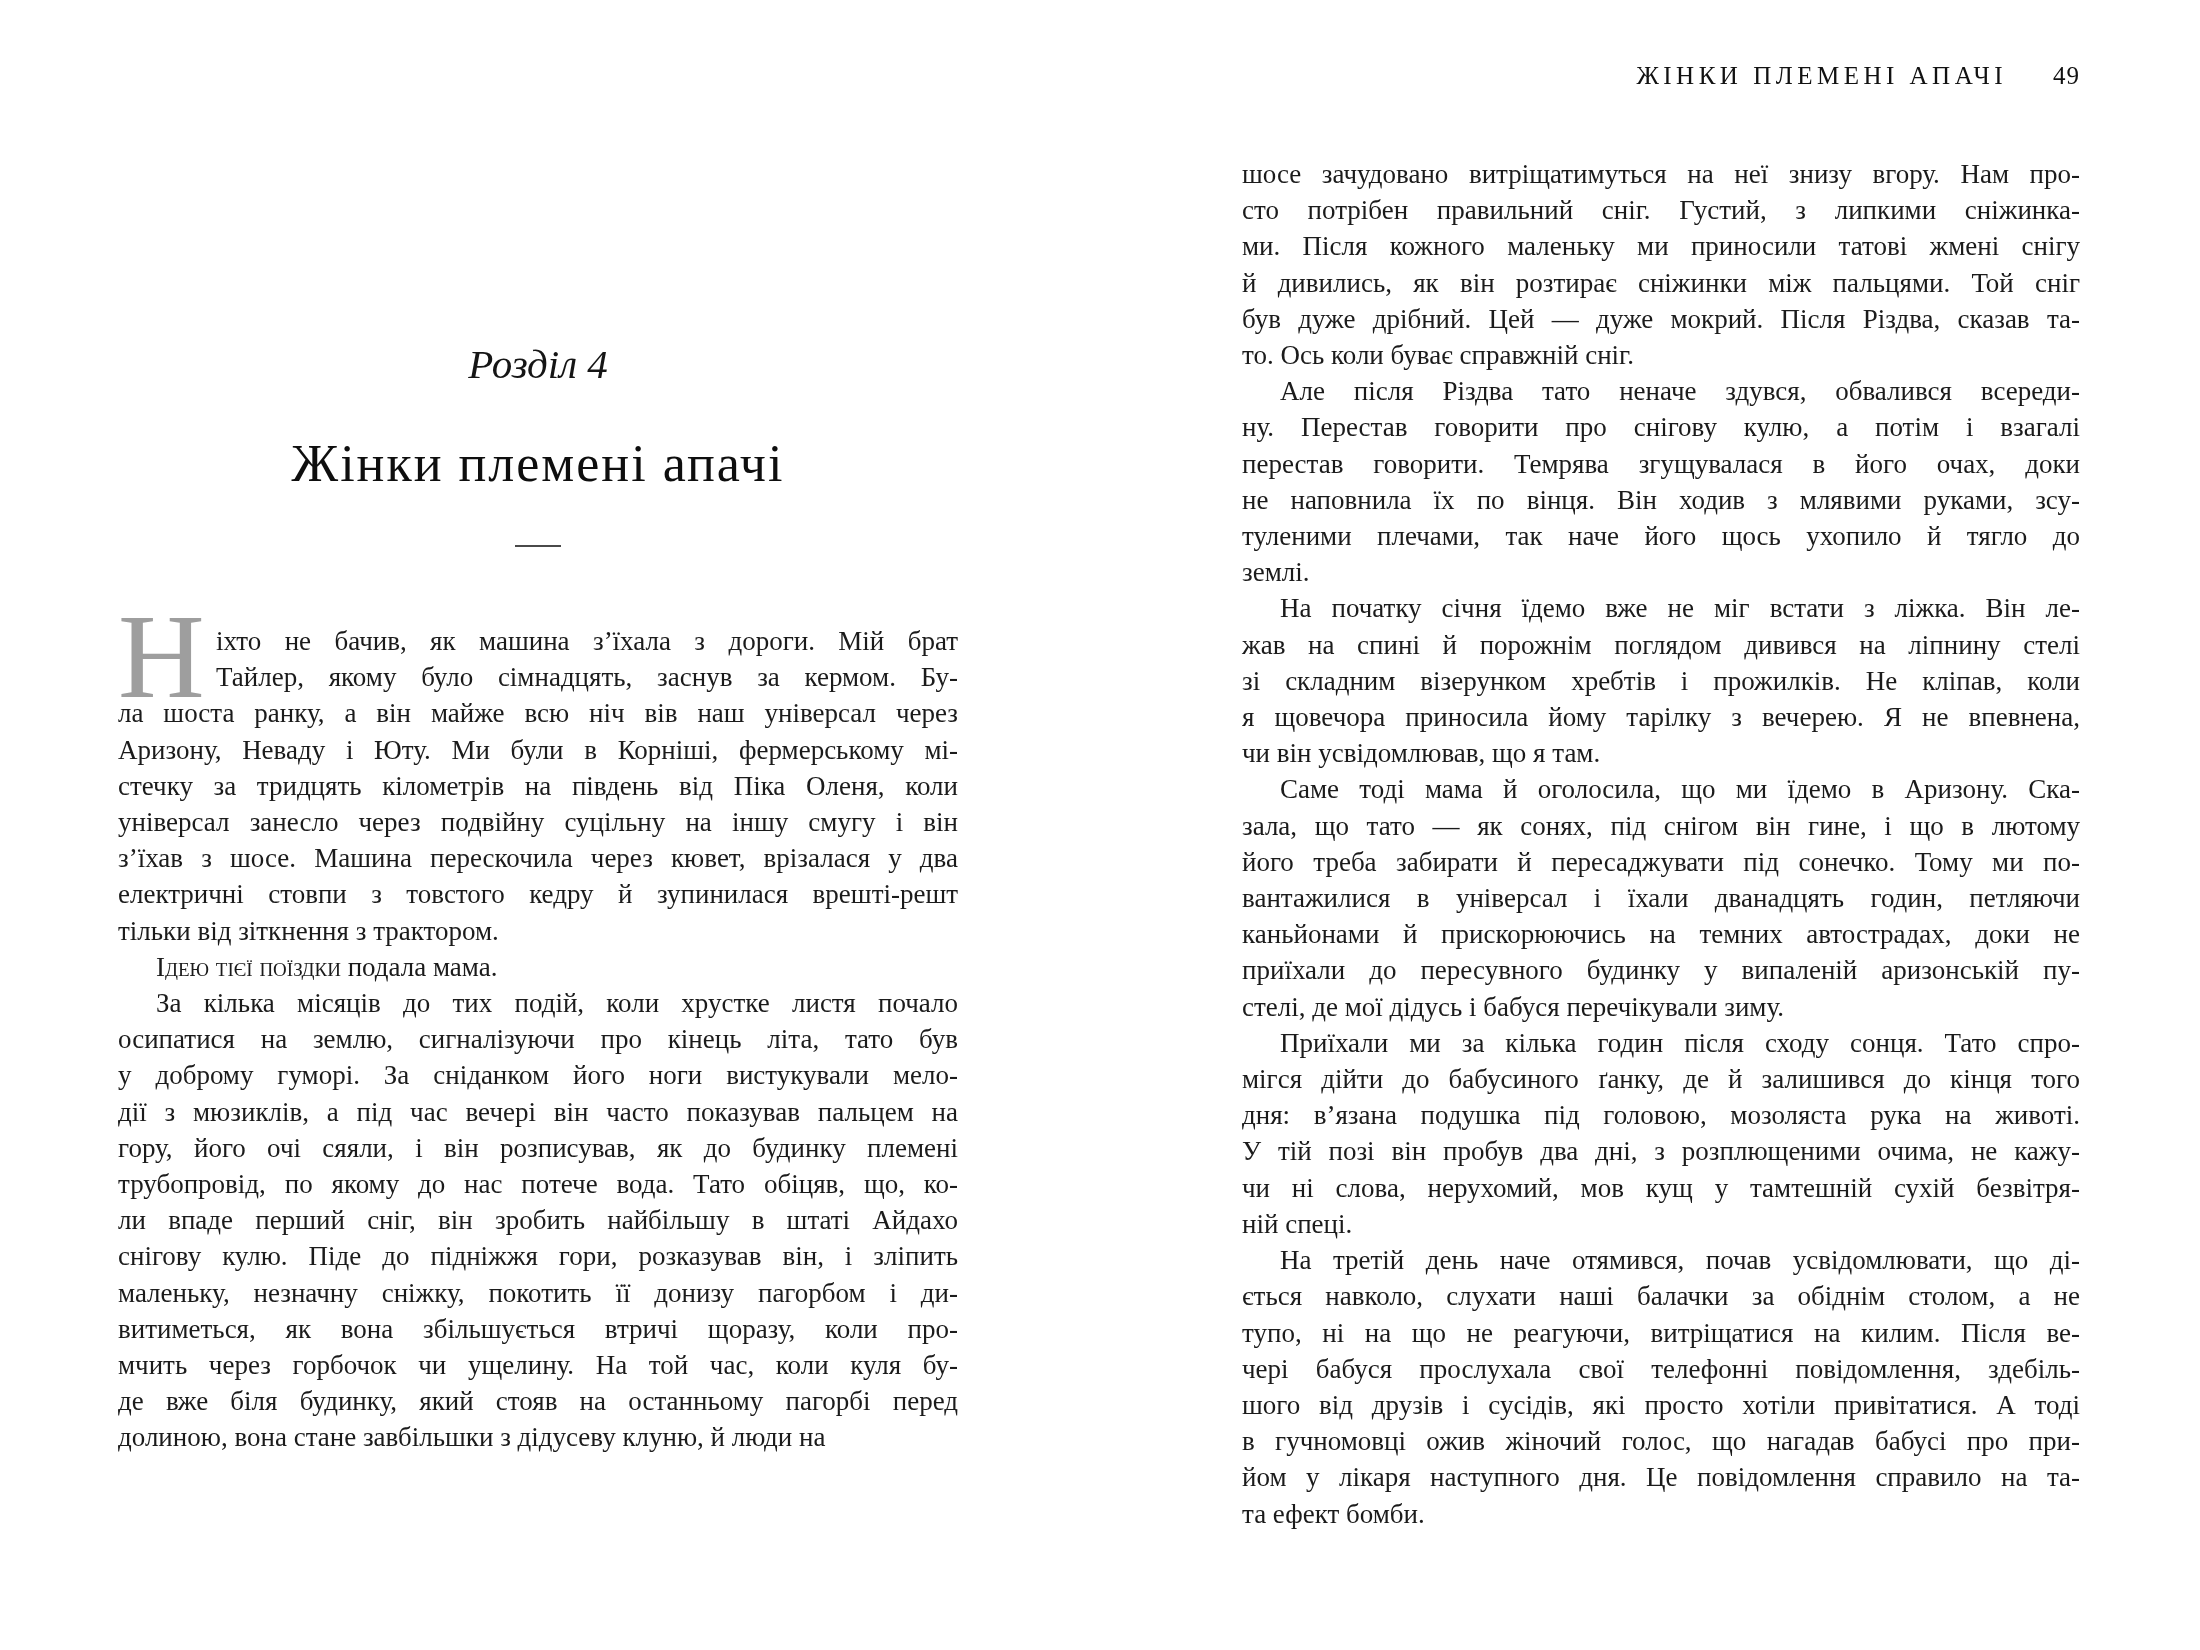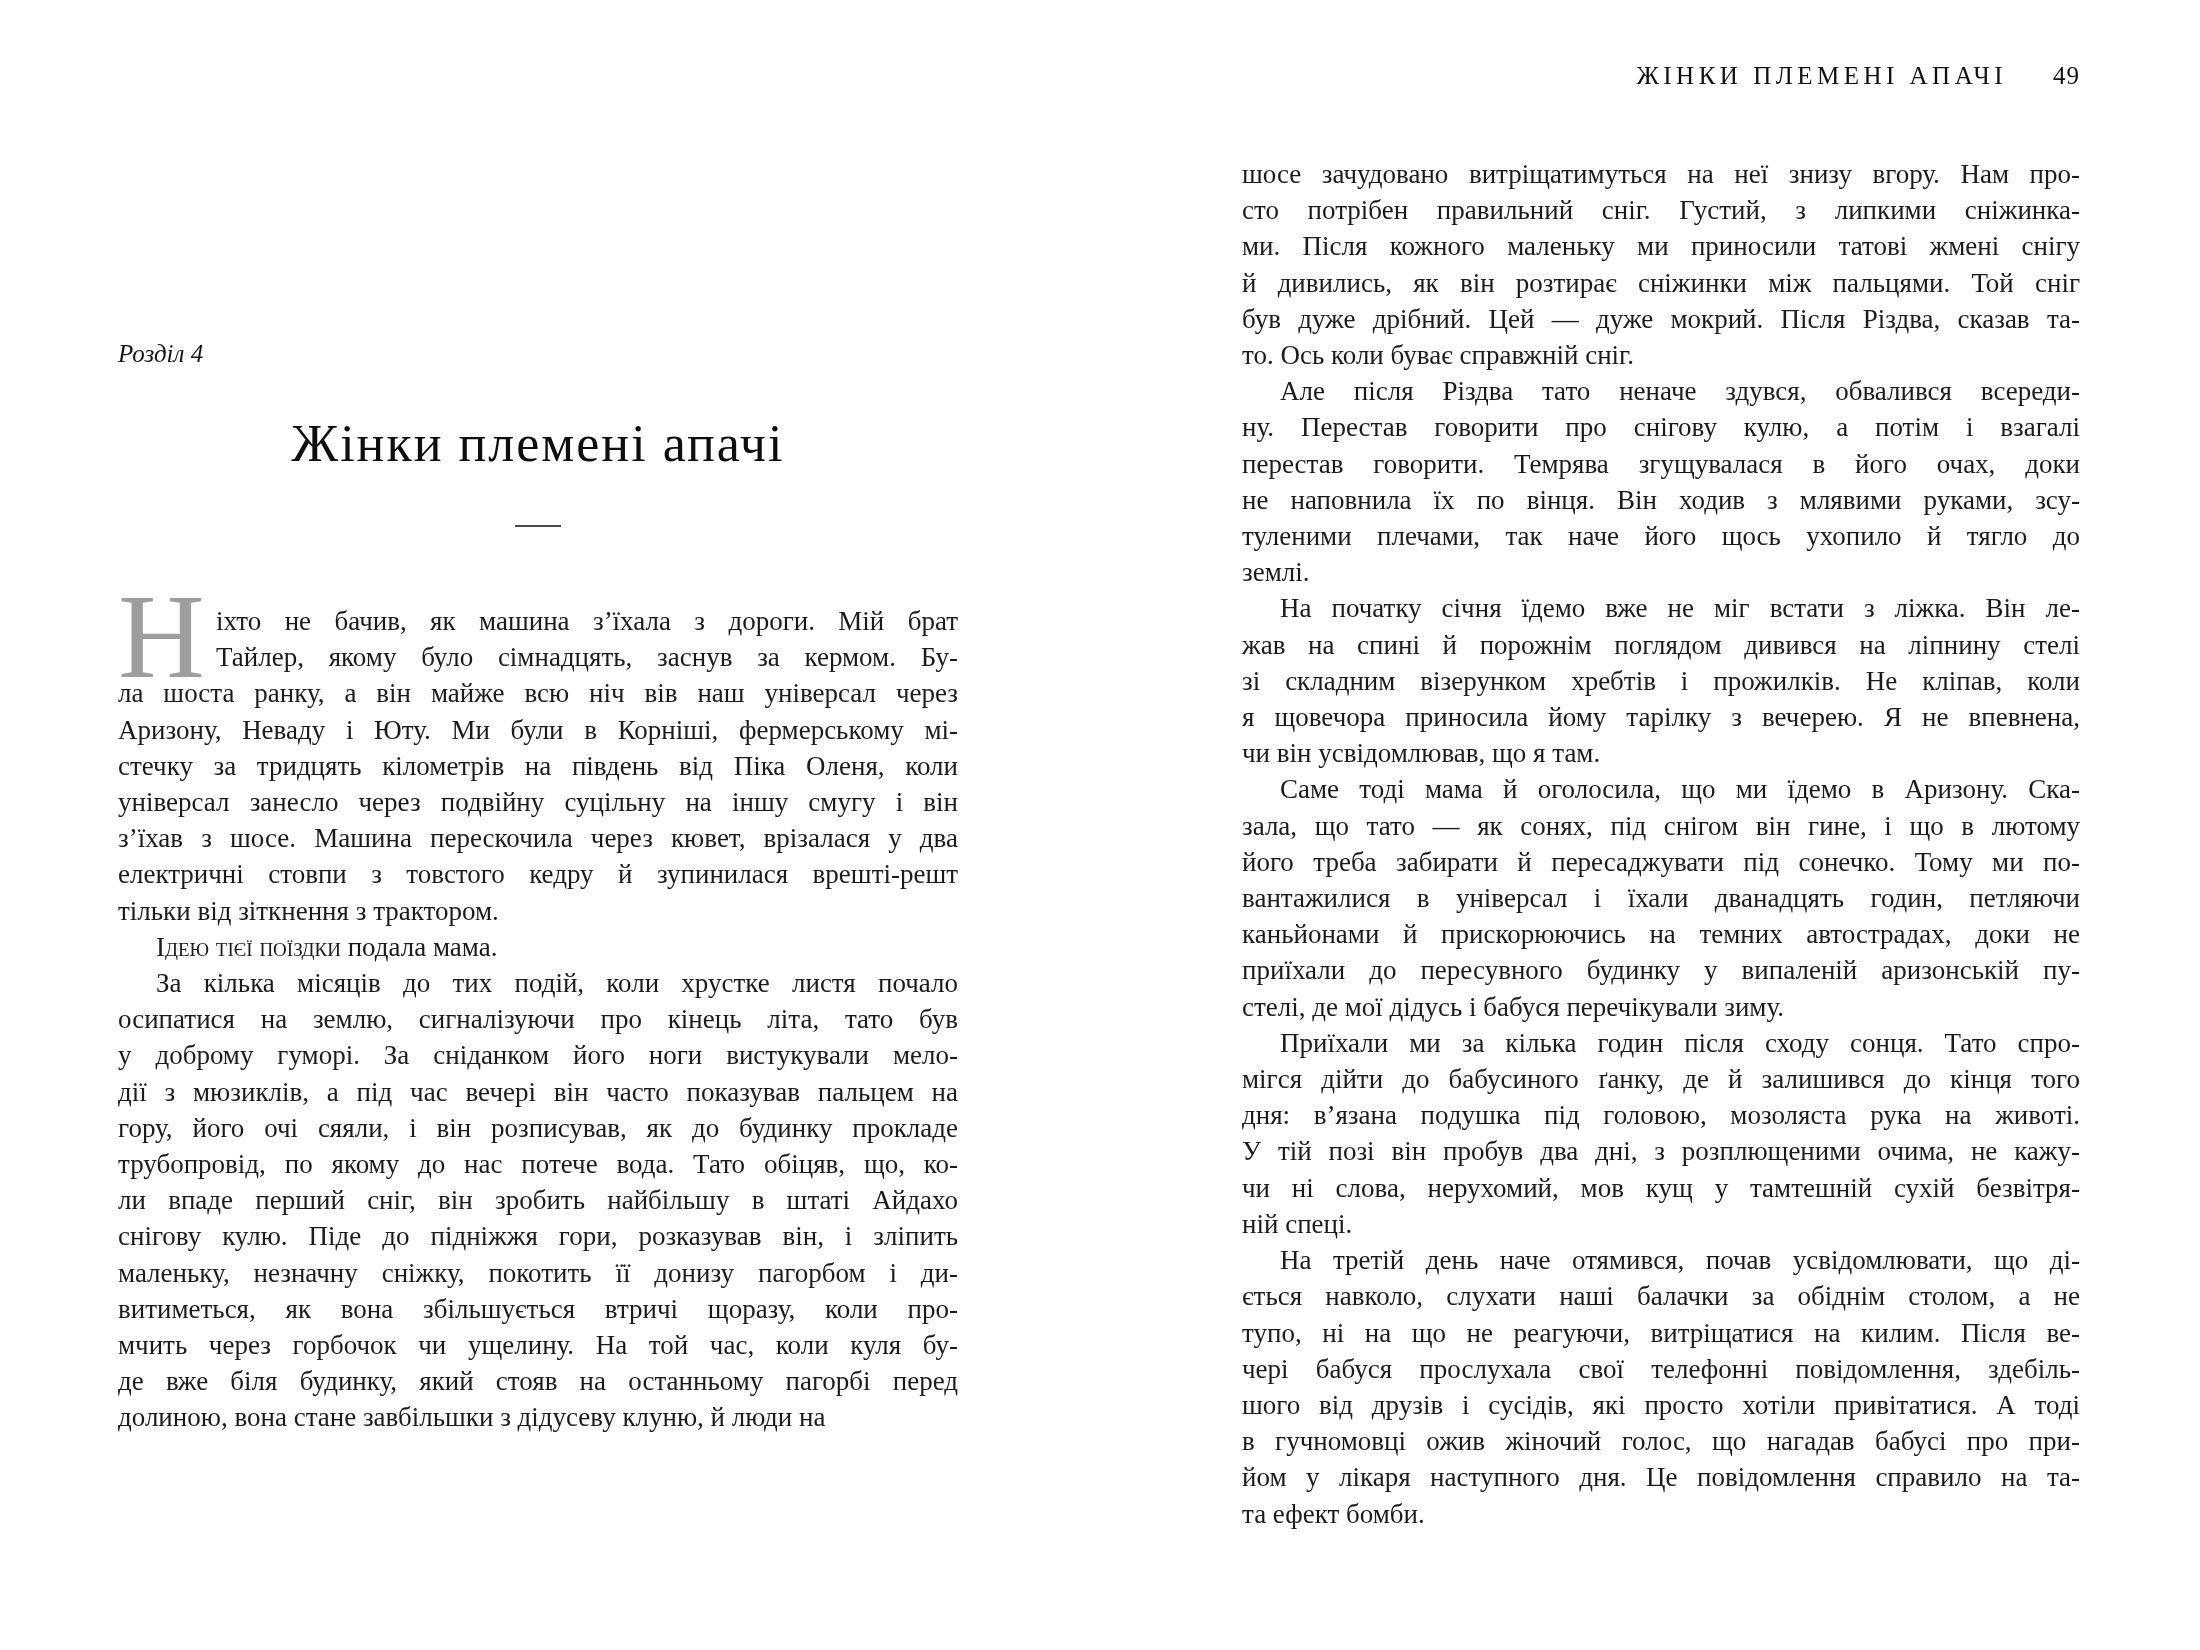--- a/index.html
+++ b/index.html
@@ -32,22 +32,23 @@
   }
   .folio { letter-spacing: 1px; }
 
   
   .col { position: absolute; top: 0; }
   .col-left  { left: 118px;  width: 840px; }
   .col-right { left: 1242px; width: 838px; top: 156px; }
 
   .chapter-label {
     margin-top: 340px;
+    text-align: center;
     font-style: italic;
-    font-size: 25px;
+    font-size: 41px;
     color: #151515;
   }
   .chapter-title {
     margin-top: 46px;
     text-align: center;
     font-size: 52px;
     letter-spacing: 2px;
     color: #0e0e0e;
     white-space: nowrap;
   }
@@ -120,21 +121,21 @@
       <div class="ln ln-last" style="padding-left:38px;">
         <span class="smallcaps">Ідею тієї поїздки</span><span> подала мама.</span>
       </div>
     </div>
 
     <div class="para indent">
         <div class="ln">За кілька місяців до тих подій, коли хрустке листя почало</div>
         <div class="ln">осипатися на землю, сигналізуючи про кінець літа, тато був</div>
         <div class="ln">у доброму гуморі. За сніданком його ноги вистукували мело-</div>
         <div class="ln">дії з мюзиклів, а під час вечері він часто показував пальцем на</div>
-        <div class="ln">гору, його очі сяяли, і він розписував, як до будинку прокладе</div>
+        <div class="ln">гору, його очі сяяли, і він розписував, як до будинку племені</div>
         <div class="ln">трубопровід, по якому до нас потече вода. Тато обіцяв, що, ко-</div>
         <div class="ln">ли впаде перший сніг, він зробить найбільшу в штаті Айдахо</div>
         <div class="ln">снігову кулю. Піде до підніжжя гори, розказував він, і зліпить</div>
         <div class="ln">маленьку, незначну сніжку, покотить її донизу пагорбом і ди-</div>
         <div class="ln">витиметься, як вона збільшується втричі щоразу, коли про-</div>
         <div class="ln">мчить через горбочок чи ущелину. На той час, коли куля бу-</div>
         <div class="ln">де вже біля будинку, який стояв на останньому пагорбі перед</div>
         <div class="ln ln-last">долиною, вона стане завбільшки з дідусеву клуню, й люди на</div>
       </div>
   </div>

